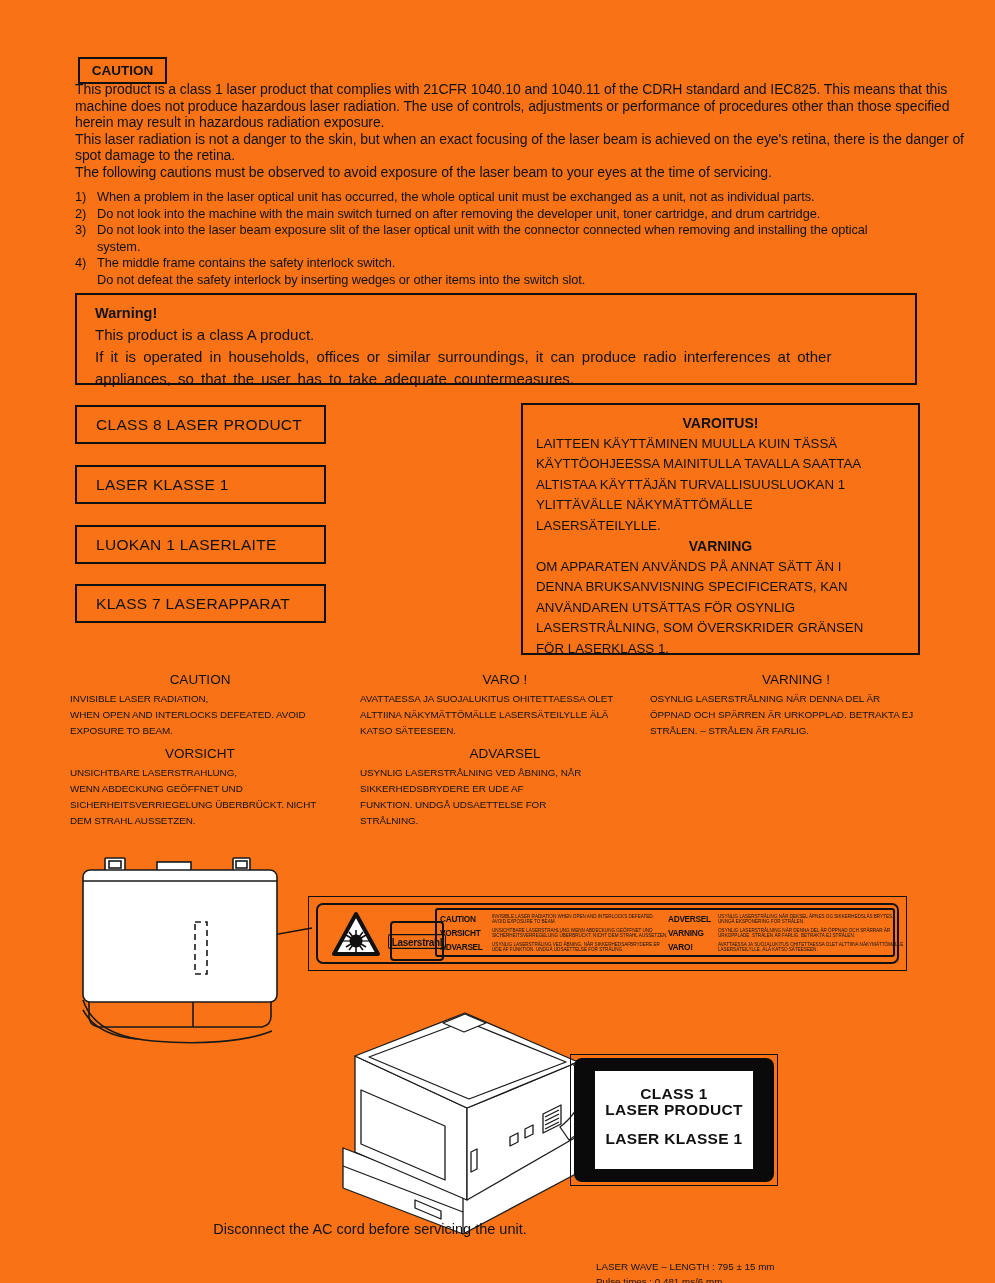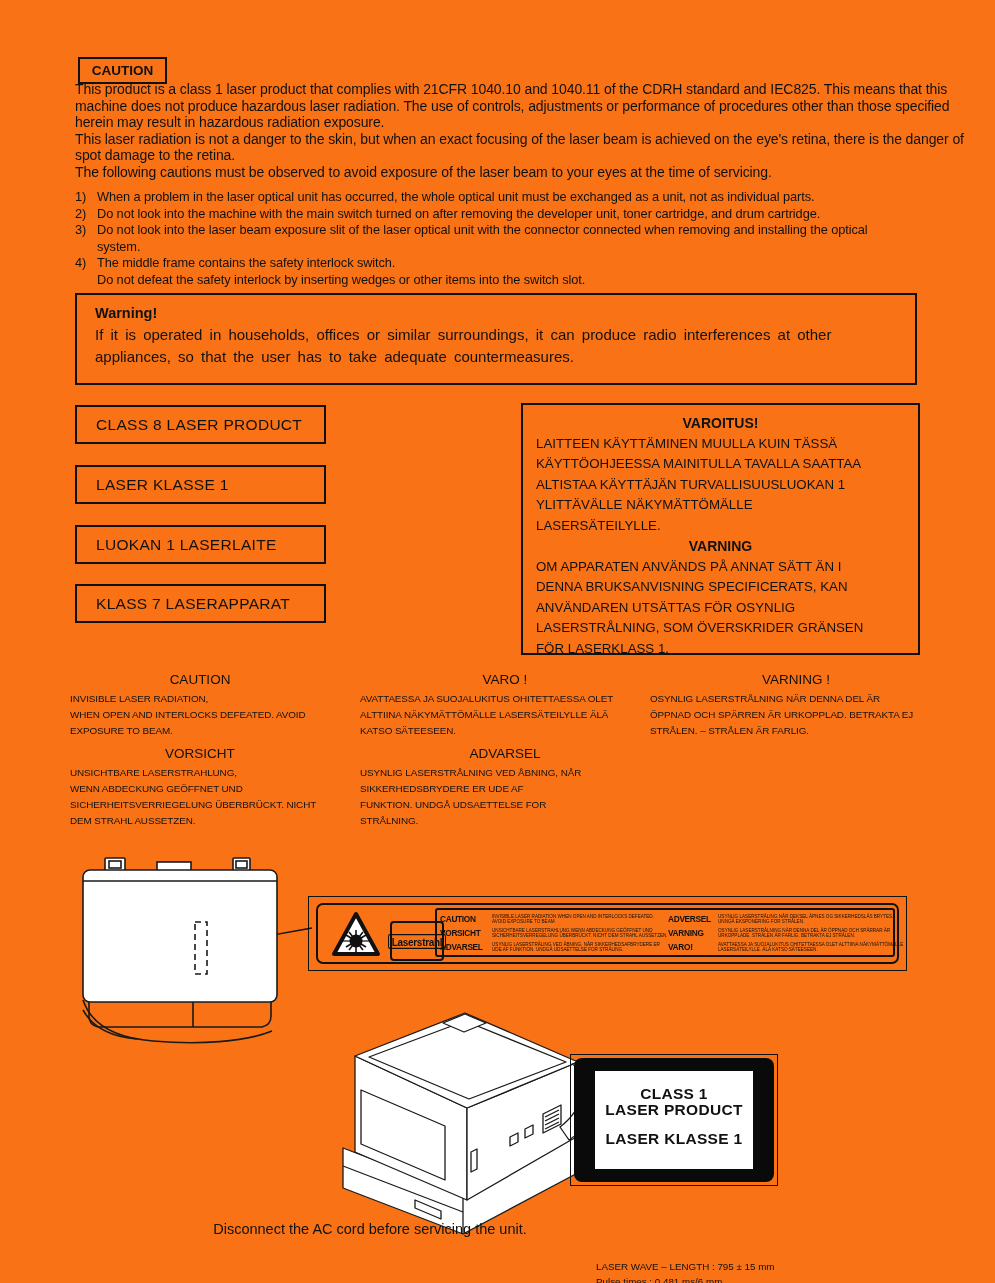--- a/index.html
+++ b/index.html
@@ -111,20 +111,21 @@
     </div>
     <div class="list-item">
       <span class="list-num">4)</span>
       <span class="pre">The middle frame contains the safety interlock switch.
 Do not defeat the safety interlock by inserting wedges or other items into the switch slot.</span>
     </div>
   </div>
 
   <div class="abs warning-box">
     <div class="warning-title">Warning!</div>
+    <div class="warning-line">This product is a class A product.</div>
     <div class="warning-line warning-just pre">If it is operated in households, offices or similar surroundings, it can produce radio interferences at other
 appliances, so that the user has to take adequate countermeasures.</div>
   </div>
 
   <div class="abs llabel" style="top:405px">CLASS 8 LASER PRODUCT</div>
   <div class="abs llabel" style="top:465px">LASER KLASSE 1</div>
   <div class="abs llabel" style="top:525px">LUOKAN 1 LASERLAITE</div>
   <div class="abs llabel" style="top:584px">KLASS 7 LASERAPPARAT</div>
 
   <div class="abs varoitus">

